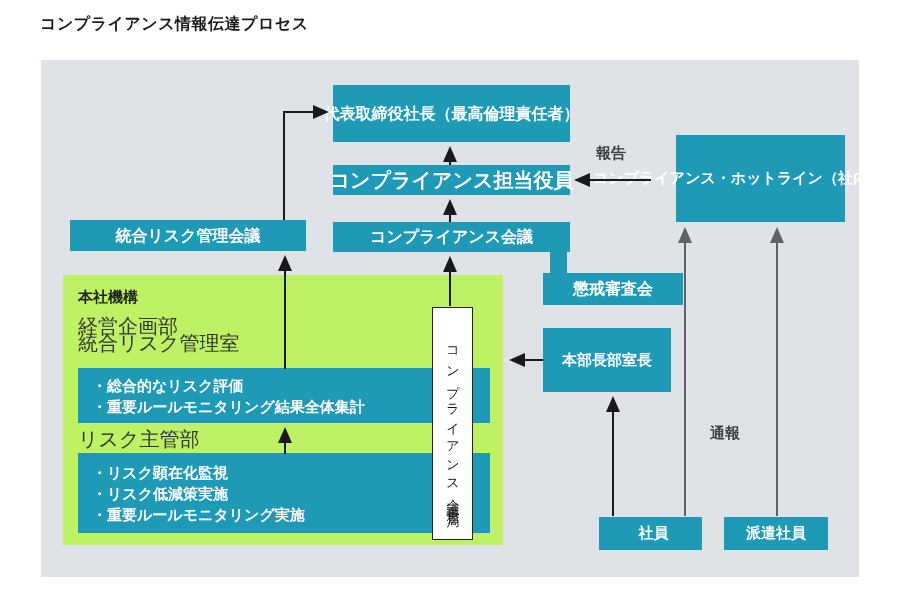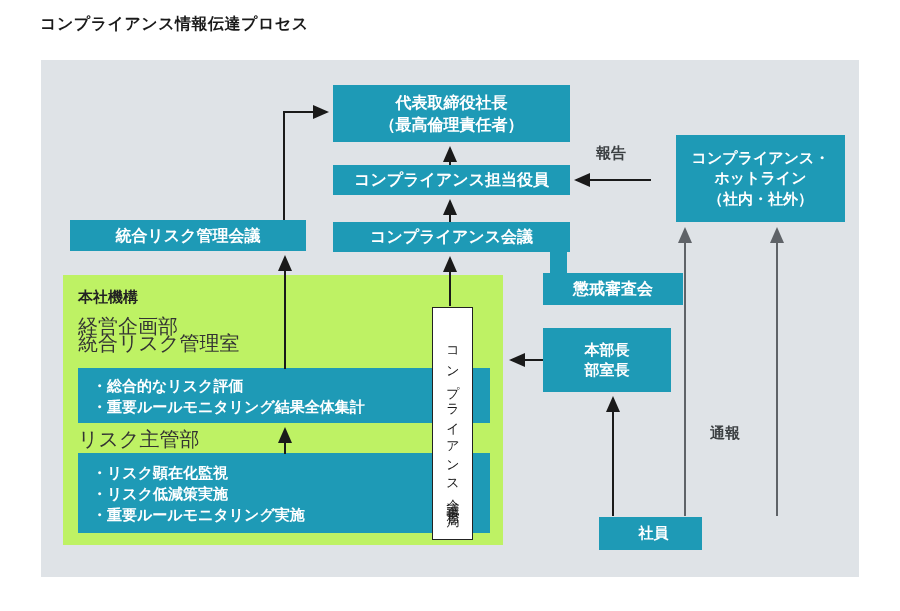--- a/index.html
+++ b/index.html
@@ -1,21 +1,21 @@
 <!DOCTYPE html>
 <html><head>
 <meta charset="utf-8">
 <style>
   html,body{margin:0;padding:0;background:#ffffff;}
   body{font-family:"Liberation Sans","DejaVu Sans",sans-serif;}
   .stage{position:relative;width:900px;height:611px;background:#ffffff;overflow:hidden;}
   .page-title{position:absolute;left:40px;top:14px;font-size:16px;font-weight:bold;color:#1a1a1a;letter-spacing:.5px;}
   .panel{position:absolute;left:41px;top:60px;width:818px;height:517px;background:#dfe3e7;}
   .box{position:absolute;background:#1e9ab6;color:#ffffff;font-weight:bold;
-       display:flex;flex-direction:column;align-items:center;justify-content:center;
+       display:flex;flex-direction:row;align-items:center;justify-content:center;
        text-align:center;line-height:1.35;box-sizing:border-box;}
   .box .ln{white-space:nowrap;}
   .hq{position:absolute;left:63px;top:275px;width:440px;height:270px;background:#bef264;box-sizing:border-box;}
   .hq-title{position:absolute;left:15px;top:13px;font-size:15px;font-weight:bold;color:#222;}
   .hq-dept{position:absolute;left:15px;font-size:20px;color:#333;line-height:17px;font-family:Liberation Mono, monospace;}
   .task-bar{position:absolute;left:15px;width:412px;background:#1e9ab6;color:#fff;font-weight:bold;
             font-size:15px;display:flex;flex-direction:column;justify-content:center;
             padding-left:14px;box-sizing:border-box;line-height:21px;}
   .secretariat{position:absolute;left:432px;top:307px;width:41px;height:233px;background:#ffffff;
                border:1px solid #222;box-sizing:border-box;display:flex;align-items:center;justify-content:center;}
@@ -49,21 +49,21 @@
       <div>・リスク低減策実施</div>
       <div>・重要ルールモニタリング実施</div>
     </div>
   </div>
 
   <div class="box" style="left:333px;top:85px;width:237px;height:57px;font-size:16px;">
     <div class="ln">代表取締役社長</div>
     <div class="ln">（最高倫理責任者）</div>
   </div>
 
-  <div class="box" style="left:333px;top:165px;width:237px;height:30px;font-size:16px;">
+  <div class="box" style="left:333px;top:165px;width:237px;height:30px;font-size:20px;">
     <div class="ln">コンプライアンス担当役員</div>
   </div>
 
   <div class="box" style="left:333px;top:222px;width:237px;height:30px;font-size:16px;">
     <div class="ln">コンプライアンス会議</div>
   </div>
 
   <div class="box" style="left:70px;top:220px;width:236px;height:31px;font-size:16px;">
     <div class="ln">統合リスク管理会議</div>
   </div>
@@ -80,20 +80,23 @@
 
   <div class="box" style="left:543px;top:328px;width:128px;height:64px;font-size:15px;">
     <div class="ln">本部長</div>
     <div class="ln">部室長</div>
   </div>
 
   <div class="box" style="left:599px;top:517px;width:103px;height:33px;font-size:15px;padding-left:6px;">
     <div class="ln">社員</div>
   </div>
 
+  <div class="box" style="left:724px;top:517px;width:104px;height:33px;font-size:15px;">
+    <div class="ln">派遣社員</div>
+  </div>
 
   <div class="secretariat">
     <div class="vtext">コンプライアンス会議事務局</div>
   </div>
 
   <div class="flow-label" style="left:596px;top:144px;">報告</div>
   <div class="flow-label" style="left:710px;top:424px;">通報</div>
 
   <svg class="overlay" viewBox="0 0 900 611">
     <defs>

